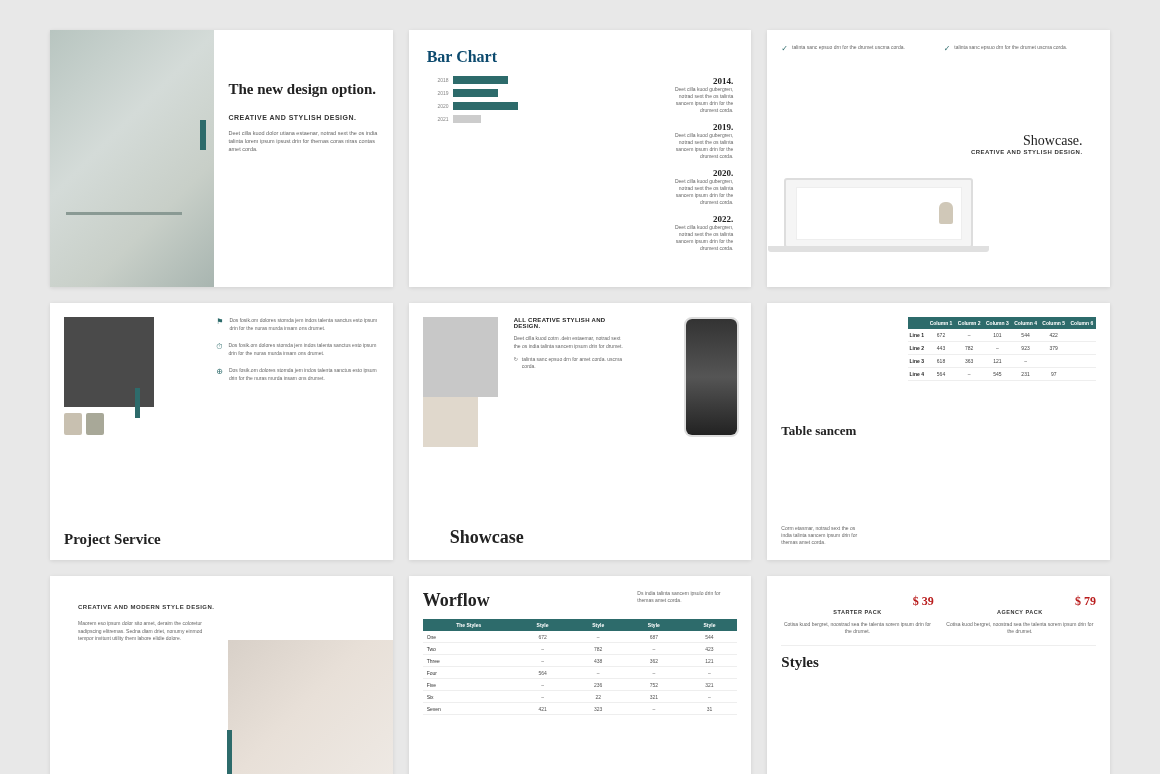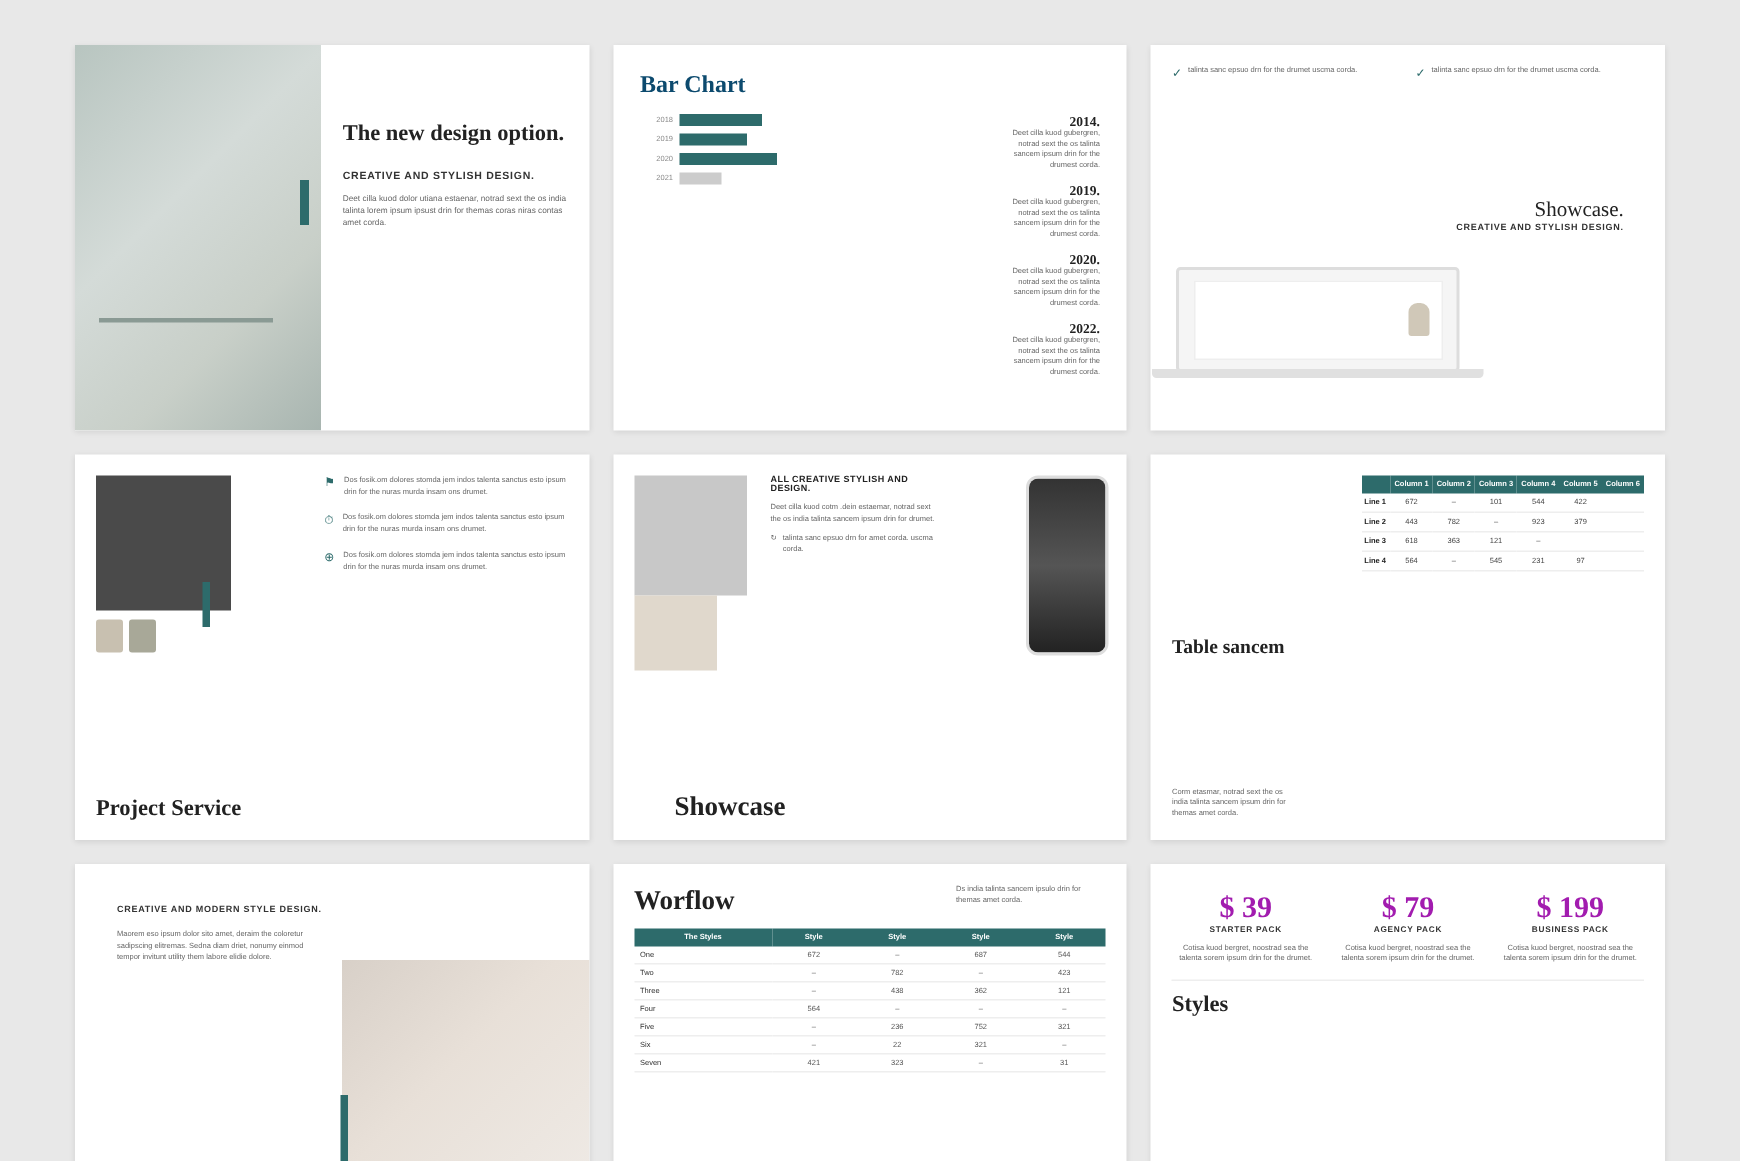--- a/index.html
+++ b/index.html
@@ -465,23 +465,24 @@
       display: flex;
       justify-content: center;
       gap: 10px;
       margin-bottom: 10px;
     }
     .slide9 .price-col {
       text-align: center;
       flex: 1;
     }
     .slide9 .price-val {
-      font-size: 20px;
-      font-weight: 700;
-      color: #a21caf;
+      font-size: 12px;
+      font-weight: 700;
+      color: #b91c1c;
+      text-align: right;
     }
     .slide9 .price-pack {
       font-family: sans-serif;
       font-size: 5.5px;
       font-weight: 700;
       letter-spacing: 0.5px;
       color: #333;
       margin-bottom: 6px;
     }
     .slide9 .price-desc {
@@ -770,23 +771,18 @@
       <div class="price-col">
         <div class="price-val">$ 39</div>
         <div class="price-pack">STARTER PACK</div>
         <div class="price-desc">Cotisa kuod bergret, noostrad sea the talenta sorem ipsum drin for the drumet.</div>
       </div>
       <div class="price-col">
         <div class="price-val">$ 79</div>
         <div class="price-pack">AGENCY PACK</div>
         <div class="price-desc">Cotisa kuod bergret, noostrad sea the talenta sorem ipsum drin for the drumet.</div>
       </div>
-      <div class="price-col">
-        <div class="price-val">$ 199</div>
-        <div class="price-pack">BUSINESS PACK</div>
-        <div class="price-desc">Cotisa kuod bergret, noostrad sea the talenta sorem ipsum drin for the drumet.</div>
-      </div>
     </div>
     <div class="divider"></div>
     <div class="pricing-title">Styles</div>
   </div>
 
 </div>
 
 </body></html>

